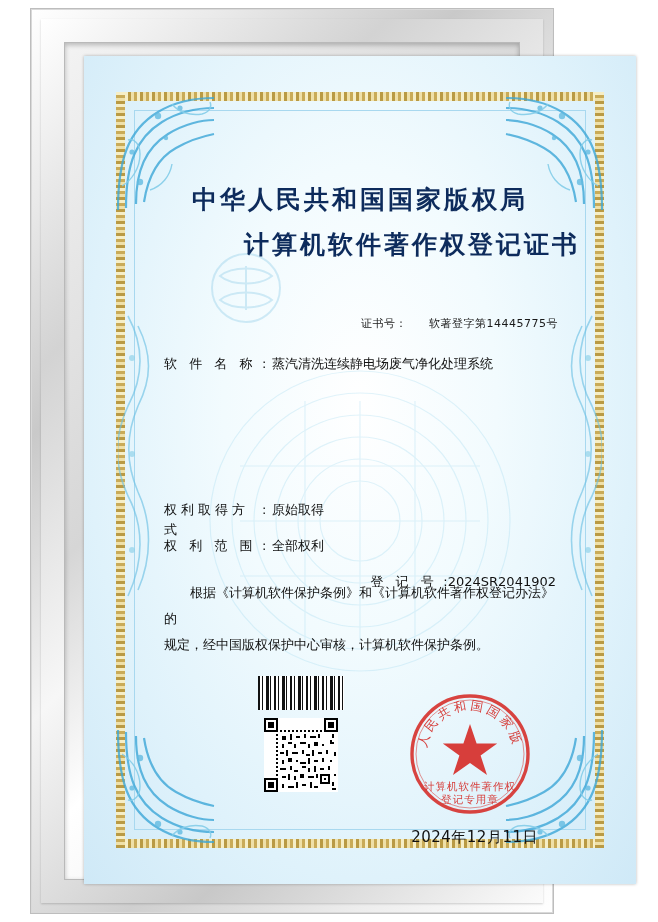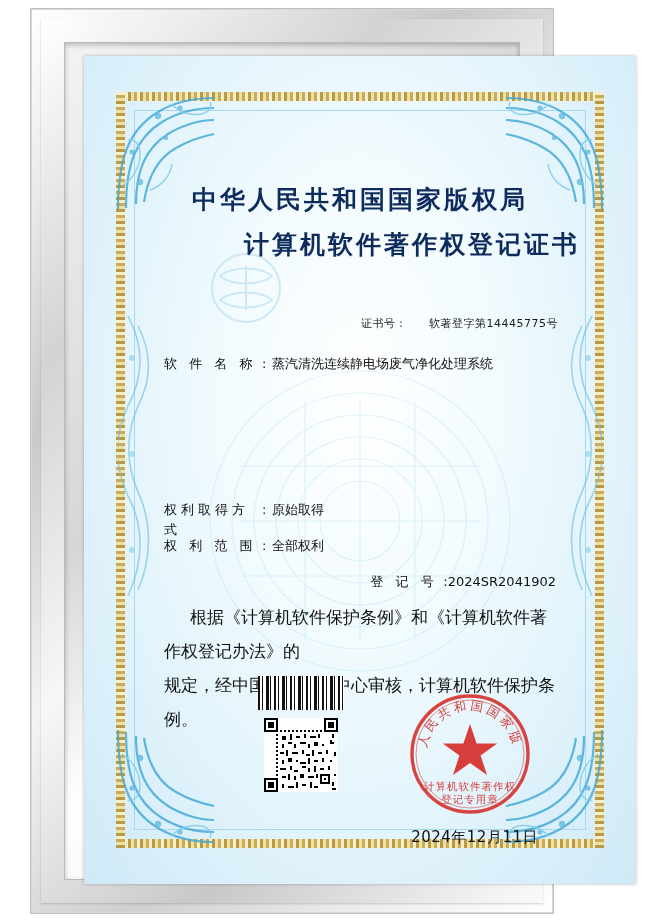--- a/index.html
+++ b/index.html
@@ -213,22 +213,22 @@
   #row-software-name { top: 238px; }
   #row-owner         { top: 294px; }
   #row-acquire       { top: 384px; }
   #row-scope         { top: 420px; }
   #row-regno         { top: 456px; text-align: right; }
 
   #statement {
     position: absolute;
     left: 24px;
     right: 24px;
-    top: 484px;
-    font-size: 17px;
+    top: 464px;
+    font-size: 13px;
     color: #111111;
     line-height: 2.0;
     text-indent: 26px;
   }
   #statement .l2 { text-indent: 0; }
 
   
   #barcode {
     position: absolute;
     left: 118px;

